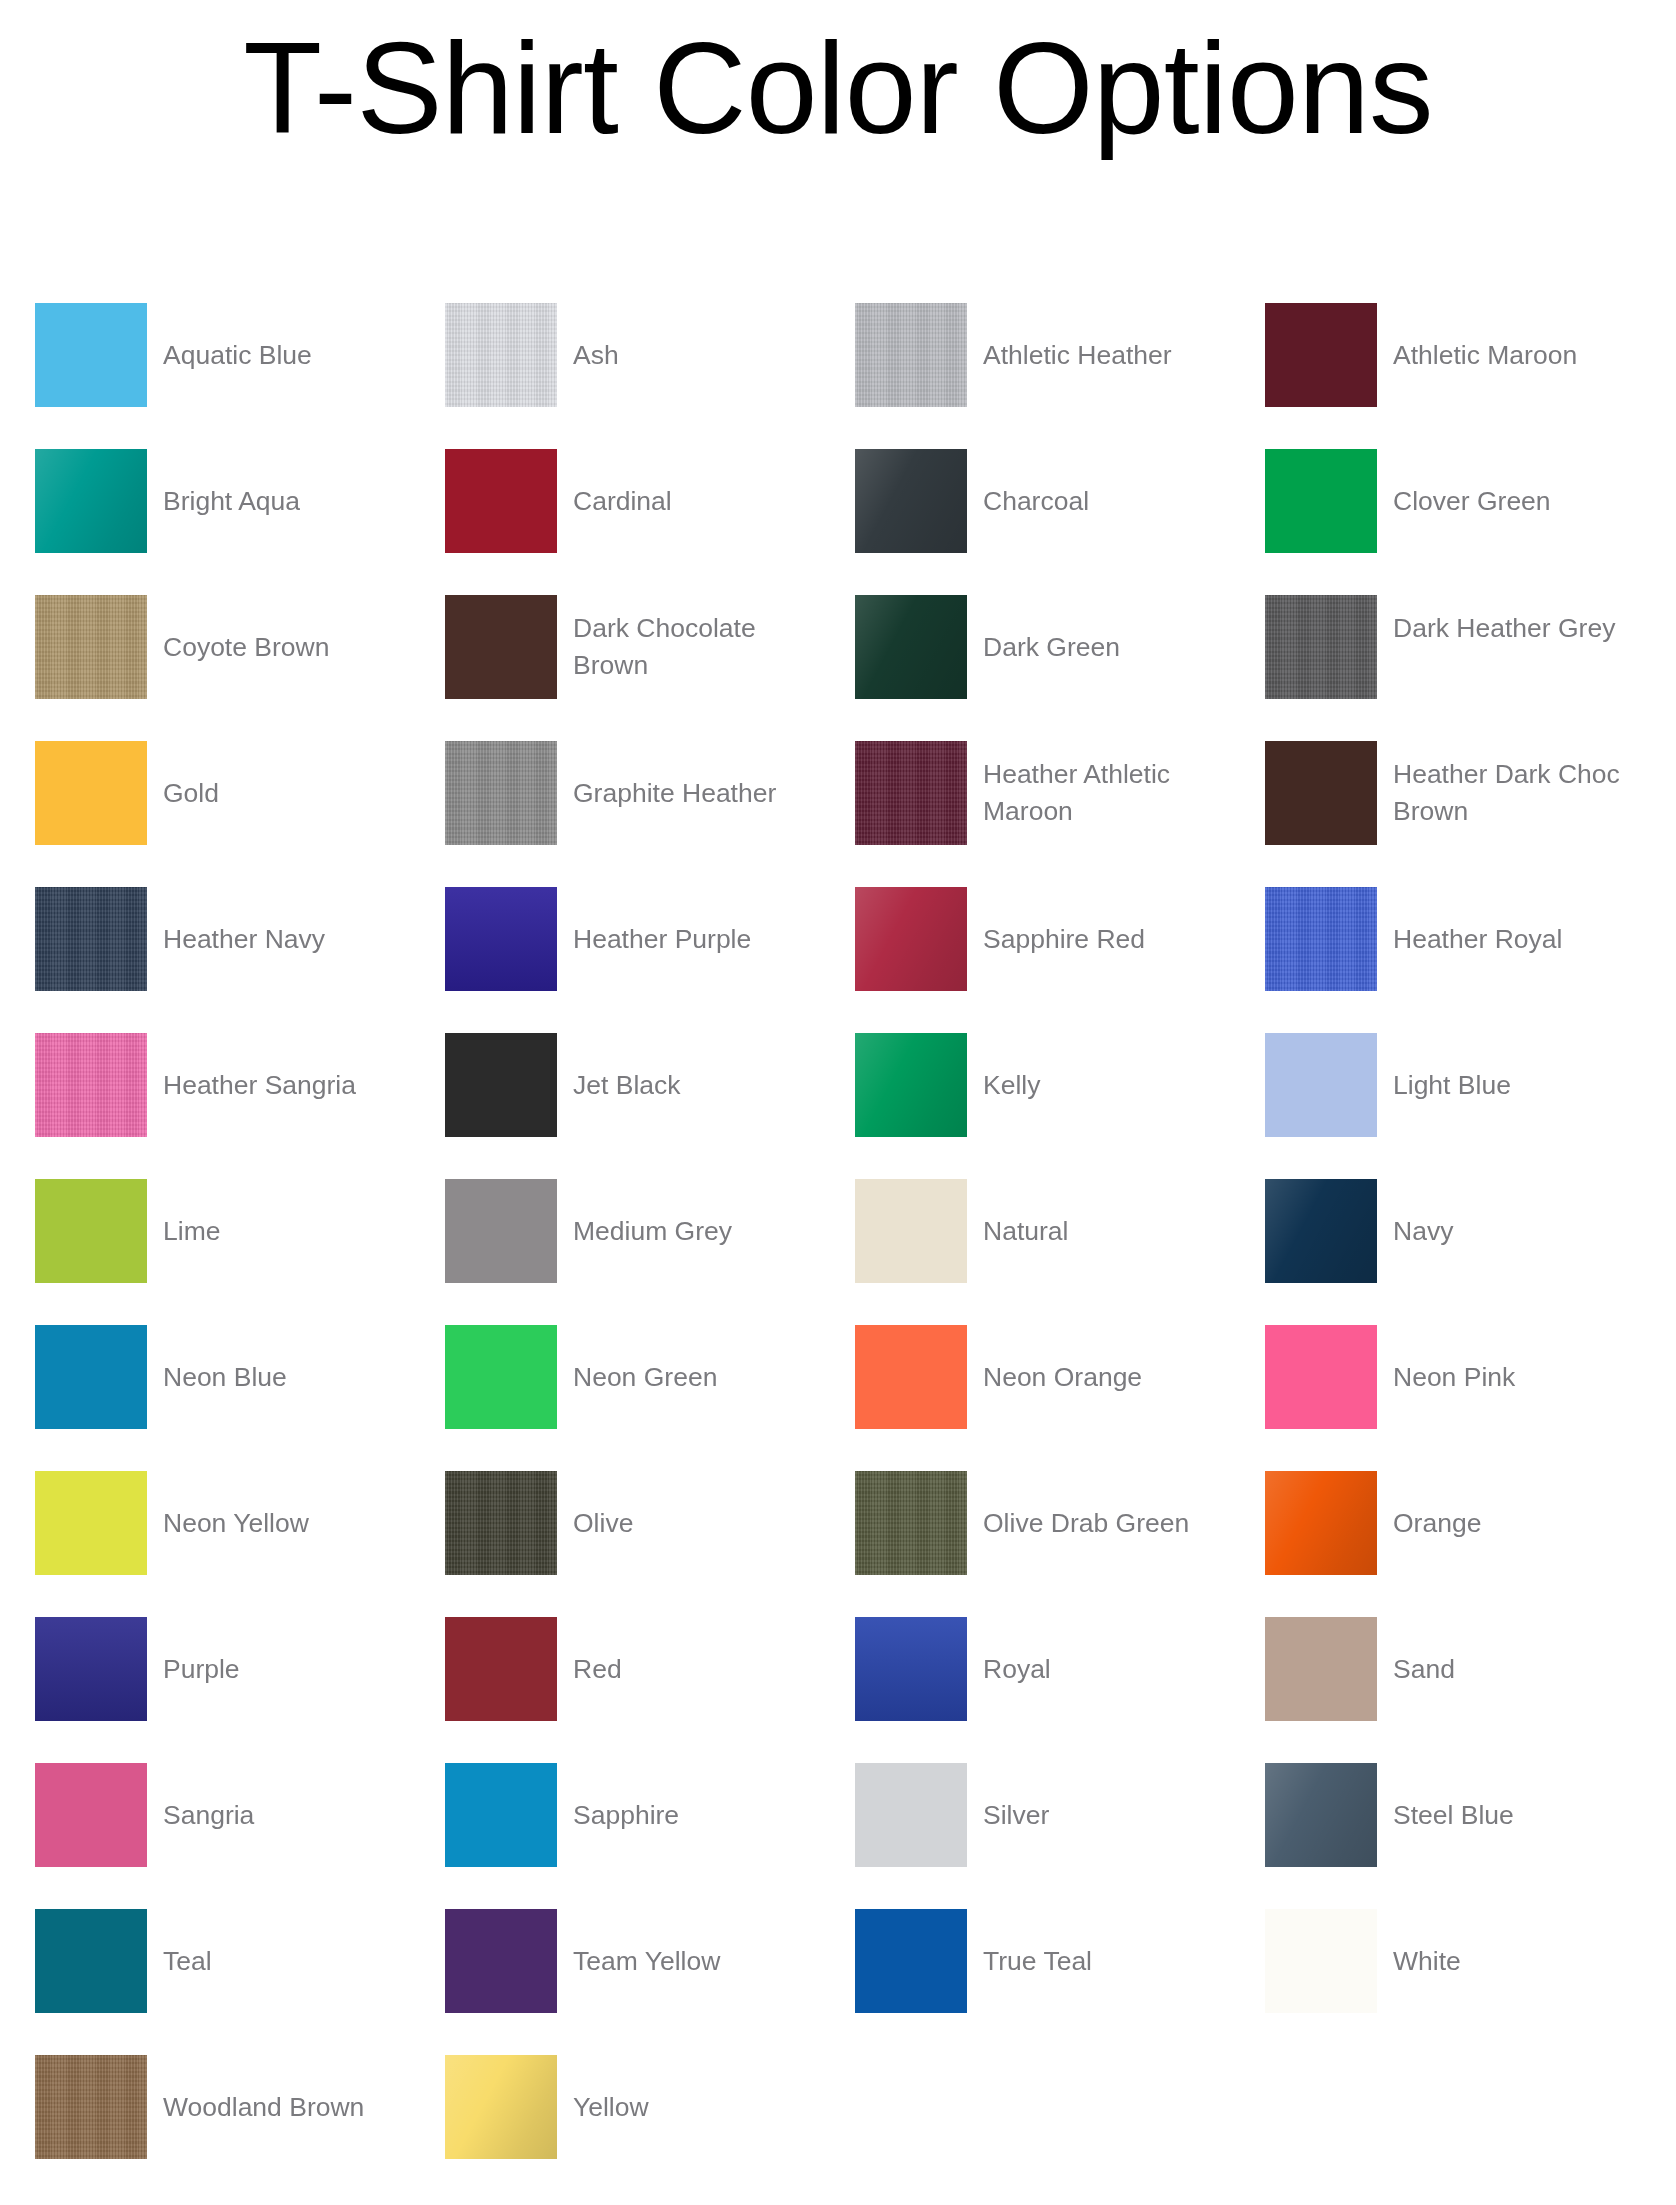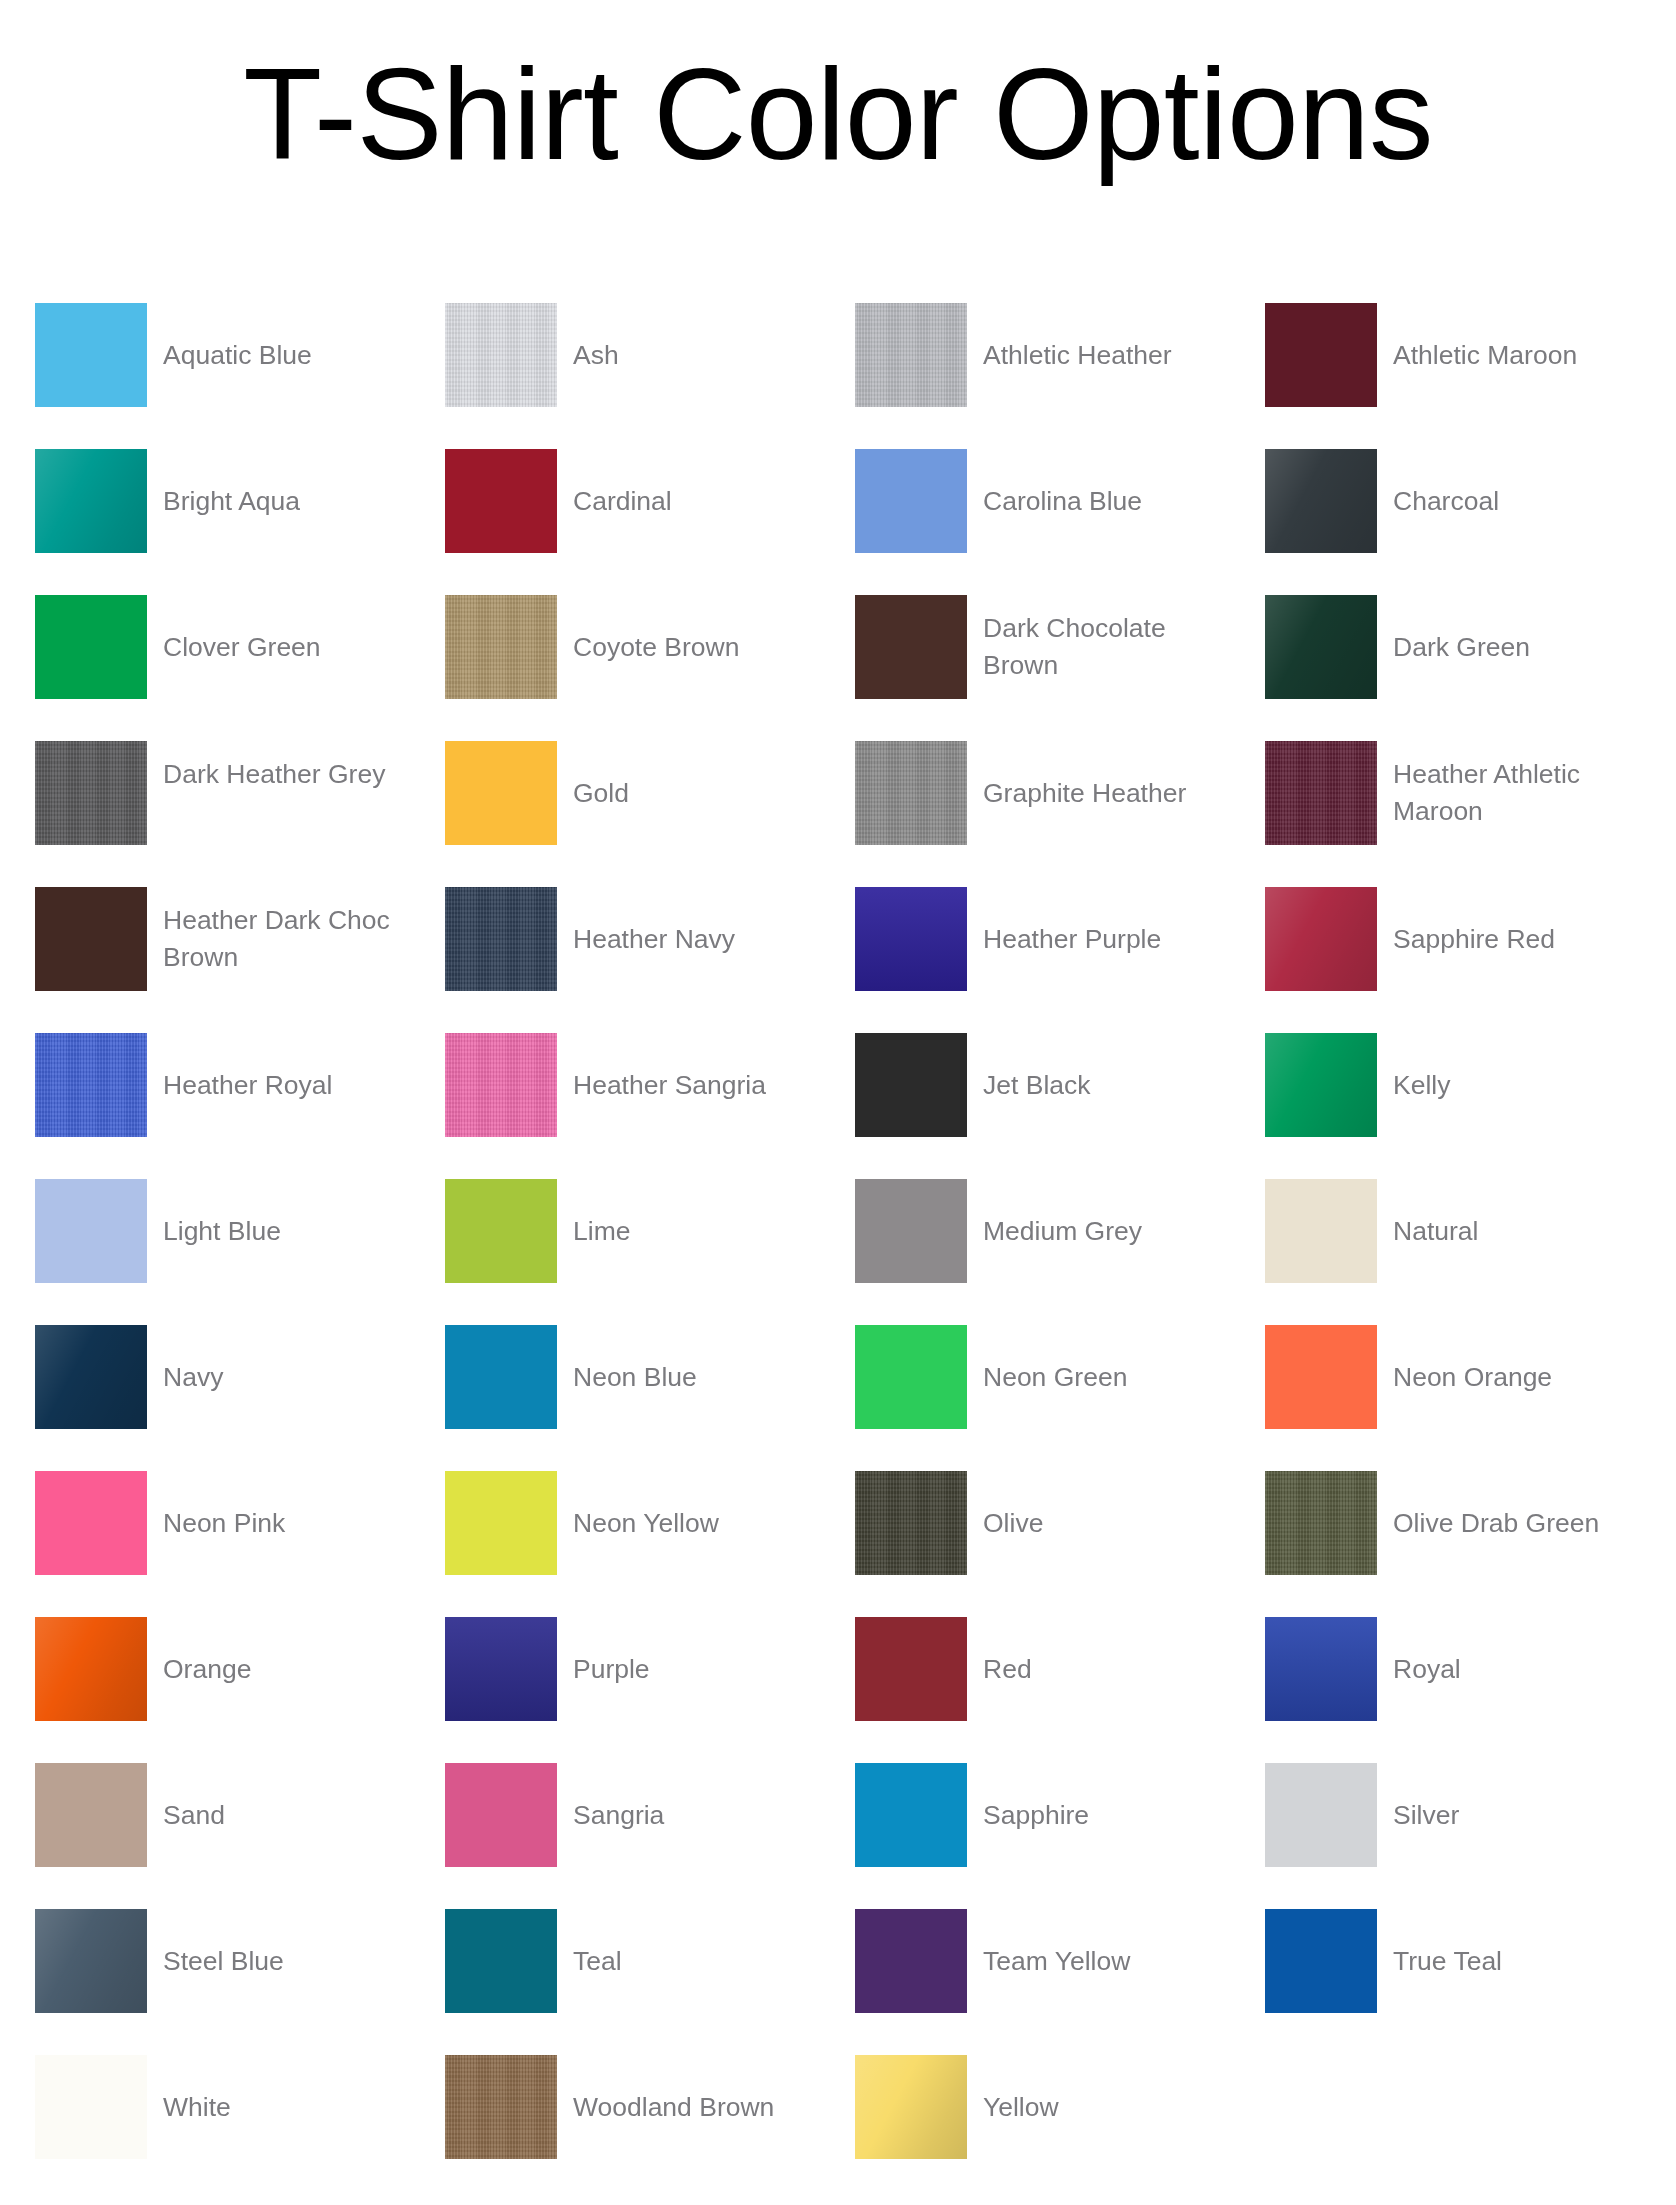--- a/index.html
+++ b/index.html
@@ -12,21 +12,21 @@
   .page{position:relative;width:1676px;height:2205px;background:#fff;}
 
   .page-title{
     text-align:center;
     font-size:129px;
     font-weight:400;
     color:#000000;
     letter-spacing:-0.7px;
     line-height:1;
     margin:0;
-    padding-top:50px;
+    padding-top:24px;
     font-family:"Liberation Sans","DejaVu Sans",sans-serif;
   }
 
   .swatch-grid{
     position:absolute;
     left:35px;
     top:303px;
     width:1605px;
     display:grid;
     grid-template-columns:repeat(4, 410px);
@@ -113,24 +113,20 @@
         <div class="swatch-chip" style="background: rgb(0, 155, 146);">
           <span class="tex fabric"></span>
         </div>
         <div class="swatch-label">Bright Aqua</div>
       </div>
       <div class="swatch-item">
         <div class="swatch-chip" style="background: rgb(155, 24, 42);"></div>
         <div class="swatch-label">Cardinal</div>
       </div>
       <div class="swatch-item">
-        <div class="swatch-chip" style="background: rgb(112, 153, 221);"></div>
-        <div class="swatch-label">Carolina Blue</div>
-      </div>
-      <div class="swatch-item">
         <div class="swatch-chip" style="background: rgb(51, 59, 64);">
           <span class="tex fabric"></span>
         </div>
         <div class="swatch-label">Charcoal</div>
       </div>
       <div class="swatch-item">
         <div class="swatch-chip" style="background: rgb(0, 161, 75);"></div>
         <div class="swatch-label">Clover Green</div>
       </div>
       <div class="swatch-item">

